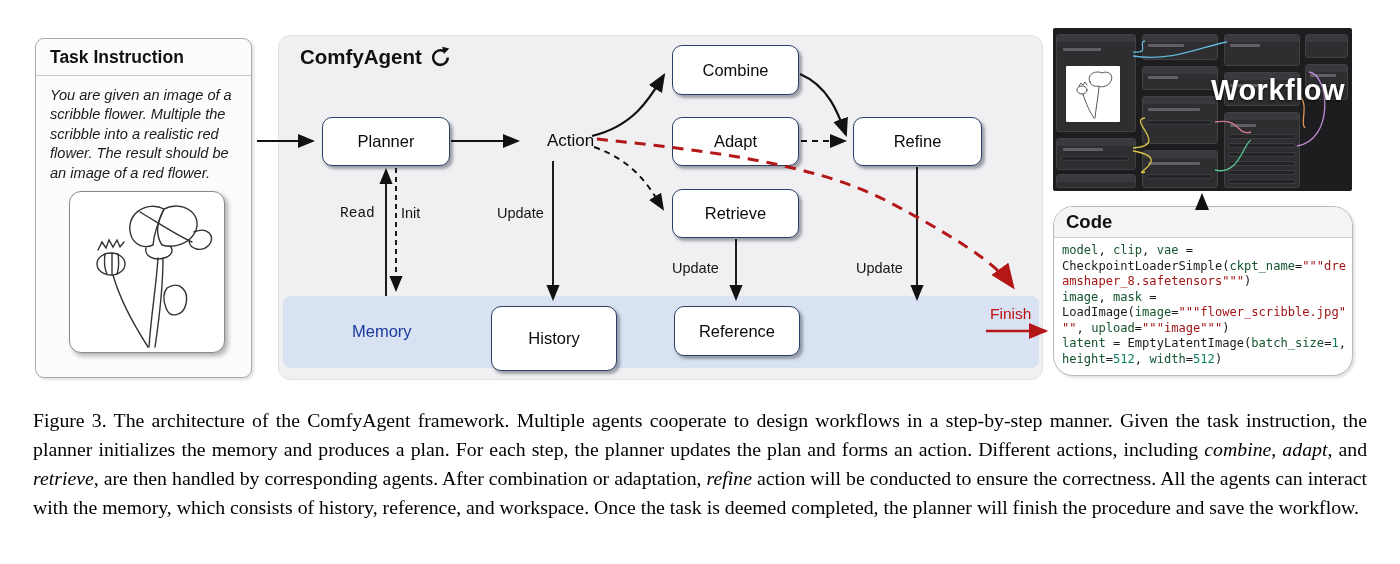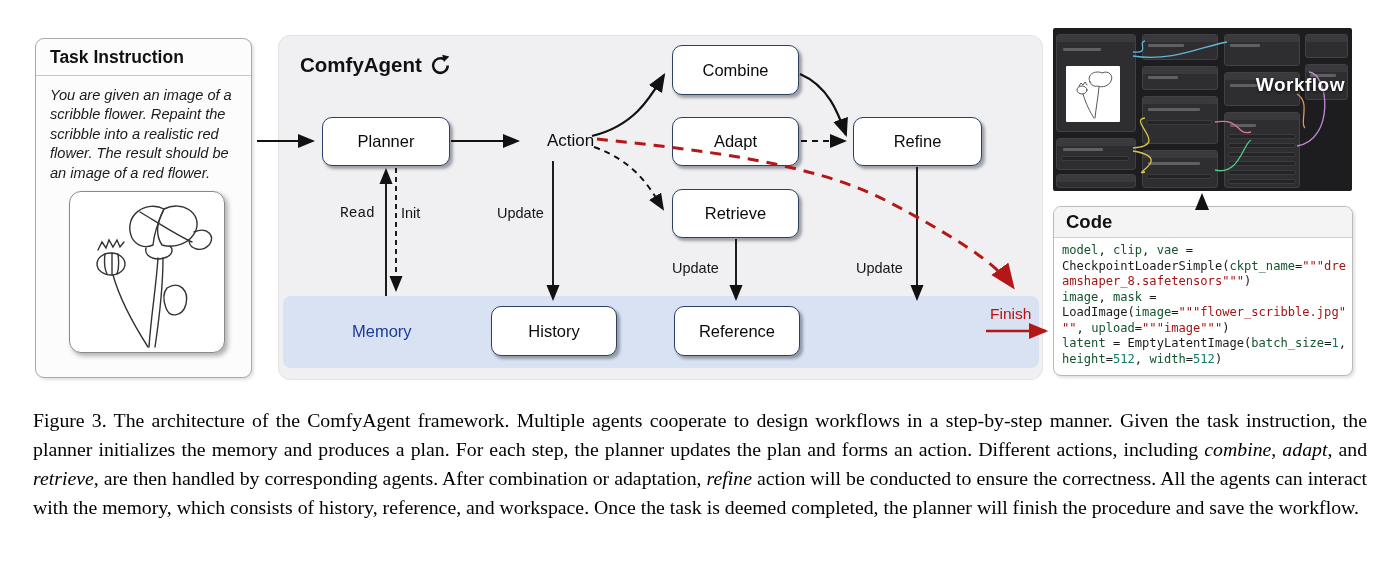--- a/index.html
+++ b/index.html
@@ -15,21 +15,21 @@
   .task-body { font-style:italic; font-size:14.6px; line-height:1.33; color:#1a1a1a;
     padding:10px 12px 0 14px; }
   .flower-card { position:absolute; left:33px; top:152px; width:156px; height:162px;
     background:#ffffff; border:1.5px solid #8a8a8a; border-radius:12px;
     box-shadow:3px 3px 5px rgba(0,0,0,.3); overflow:hidden; }
 
   
   .agent-panel { position:absolute; left:278px; top:35px; width:765px; height:345px;
     background:#f0f0f2; border:1px solid #e2e2e4; border-radius:12px; }
   .agent-title { position:absolute; left:300px; top:45px; font-size:20.5px; font-weight:bold;
-    color:#111; display:flex; align-items:center; gap:7px;margin-top:8px; }
+    color:#111; display:flex; align-items:center; gap:7px; }
   .memory-band { position:absolute; left:283px; top:296px; width:756px; height:72px;
     background:#d8e2f2; border-radius:8px; }
   .memory-label { position:absolute; left:352px; top:322px; font-size:16.5px; font-weight:500;
     color:#1b3a9b; }
 
   .node { position:absolute; background:#ffffff; border:1.6px solid #2c4066; border-radius:10px;
     box-shadow:2.5px 3px 3px rgba(90,95,110,.55); display:flex; align-items:center;
     justify-content:center; font-size:16.5px; color:#0b0b0b; z-index:2; }
   .free-label { position:absolute; font-size:17px; color:#0b0b0b; z-index:2; }
   .edge-label { position:absolute; font-size:14.5px; color:#141414; z-index:2; }
@@ -38,29 +38,29 @@
   .arrows { position:absolute; left:0; top:0; width:1400px; height:420px; z-index:3;
     pointer-events:none; }
 
   
   .workflow { position:absolute; left:1053px; top:28px; width:299px; height:163px;
     background:#1d1d1f; border-radius:2px; overflow:hidden; }
   .wf-node { position:absolute; background:#2e2e31; border:1px solid #414144; border-radius:3px; }
   .wf-node .hd { height:7px; background:#3a3a3e; border-radius:3px 3px 0 0; }
   .wf-bar { position:absolute; height:3px; background:#6d6d72; border-radius:1px; opacity:.8; }
   .wf-field { position:absolute; height:5px; background:#242427; border:1px solid #3c3c40; border-radius:2px; }
-  .wf-title { position:absolute; right:7px; top:46px; font-size:19px; font-weight:bold; color:#ffffff;
+  .wf-title { position:absolute; right:7px; top:46px; font-size:29px; font-weight:bold; color:#ffffff;
     letter-spacing:.5px; text-shadow:0 1px 3px rgba(0,0,0,.8); z-index:4; }
   .wf-thumb { position:absolute; left:13px; top:38px; width:54px; height:56px; background:#ffffff;
     border-radius:1px; }
   .wf-wires { position:absolute; left:0; top:0; width:299px; height:163px; z-index:3; }
 
   
   .code-panel { position:absolute; left:1053px; top:206px; width:300px; height:170px;
-    background:#ffffff; border:1.5px solid #b9b9b9; border-radius:8px;
+    background:#ffffff; border:1.5px solid #b9b9b9; border-radius:20px;
     box-shadow:2px 2px 3px rgba(0,0,0,.12); overflow:hidden; }
   .code-header { font-size:18.5px; font-weight:bold; color:#111; padding:4px 12px 4px;
     background:#f4f4f4; border-bottom:1.5px solid #cfcfcf; }
   .code-body { font-family:"DejaVu Sans Mono","Liberation Mono",monospace; font-size:12.1px;
     line-height:1.285; padding:5px 8px; white-space:pre; }
   .tok-p { color:#1b1b1b; }
   .tok-v { color:#14532d; }
   .tok-s { color:#a31515; }
   .tok-n { color:#0b7d62; }
 
@@ -72,21 +72,21 @@
 
   .scribble { stroke:#333; fill:none; stroke-width:1.4; stroke-linecap:round; }
 </style>
 </head>
 <body>
 
 <div id="page">
 
   <div class="task-panel">
     <div class="task-header">Task Instruction</div>
-    <div class="task-body">You are given an image of a scribble flower. Repaint the scribble into a realistic red flower. The result should be an image of a red flower.</div>
+    <div class="task-body">You are given an image of a scribble flower. Multiple the scribble into a realistic red flower. The result should be an image of a red flower.</div>
     <div class="flower-card">
       <svg width="153" height="159" viewBox="0 0 153 159">
         <g class="scribble">
 
           <path d="M62,46 C52,22 78,8 94,17 C88,30 84,41 83,53 C74,57 66,53 62,46 Z"></path>
           <path d="M94,17 C112,8 132,21 126,38 C121,51 105,57 92,53 C84,41 88,28 94,17 Z"></path>
           <path d="M124,40 C138,34 146,45 139,53 C131,61 120,57 119,49"></path>
           <path d="M76,56 C74,64 84,69 94,66 C102,64 104,58 100,54"></path>
           <path d="M70,20 C90,32 108,44 122,50"></path>
 
@@ -119,21 +119,21 @@
 
   <div class="memory-band"></div>
   <div class="memory-label">Memory</div>
 
   <div class="node" style="left:322px; top:117px; width:128px; height:49px;">Planner</div>
   <div class="free-label" style="left:527px; top:131px;margin-left:20px;">Action</div>
   <div class="node" style="left:672px; top:45px; width:127px; height:50px;">Combine</div>
   <div class="node" style="left:672px; top:117px; width:127px; height:49px;">Adapt</div>
   <div class="node" style="left:672px; top:189px; width:127px; height:49px;">Retrieve</div>
   <div class="node" style="left:853px; top:117px; width:129px; height:49px;">Refine</div>
-  <div class="node" style="left:491px; top:306px; width:126px; height:50px;">History</div>
+  <div class="node" style="left:491px; top:306px; width:126px; height:65px;">History</div>
   <div class="node" style="left:674px; top:306px; width:126px; height:50px;">Reference</div>
 
   <div class="edge-label" style="left:340px; top:205px;font-family:Liberation Mono, monospace;">Read</div>
   <div class="edge-label" style="left:401px; top:205px;">Init</div>
   <div class="edge-label" style="left:497px; top:205px;">Update</div>
   <div class="edge-label" style="left:672px; top:260px;">Update</div>
   <div class="edge-label" style="left:856px; top:260px;">Update</div>
   <div class="edge-label finish-label" style="left:990px; top:305px;">Finish</div>
 
   <svg class="arrows">

